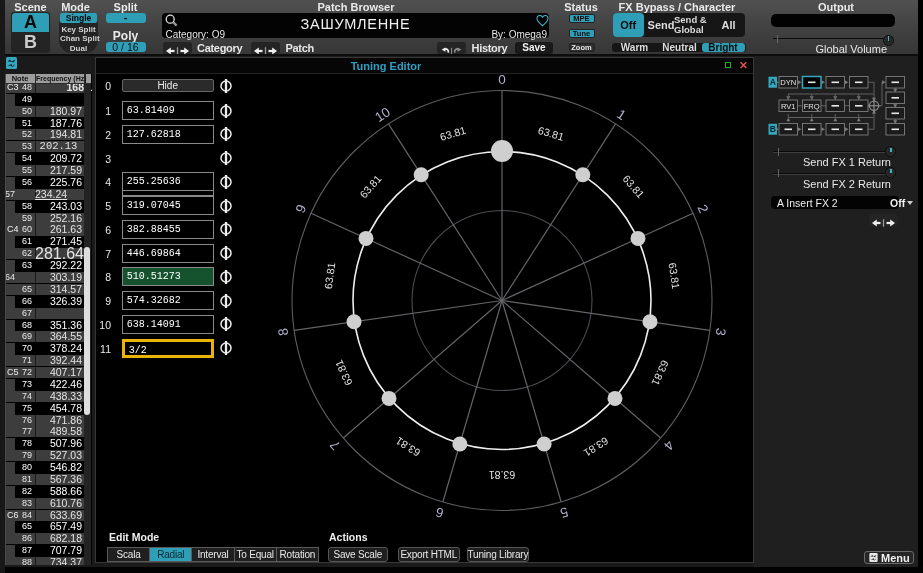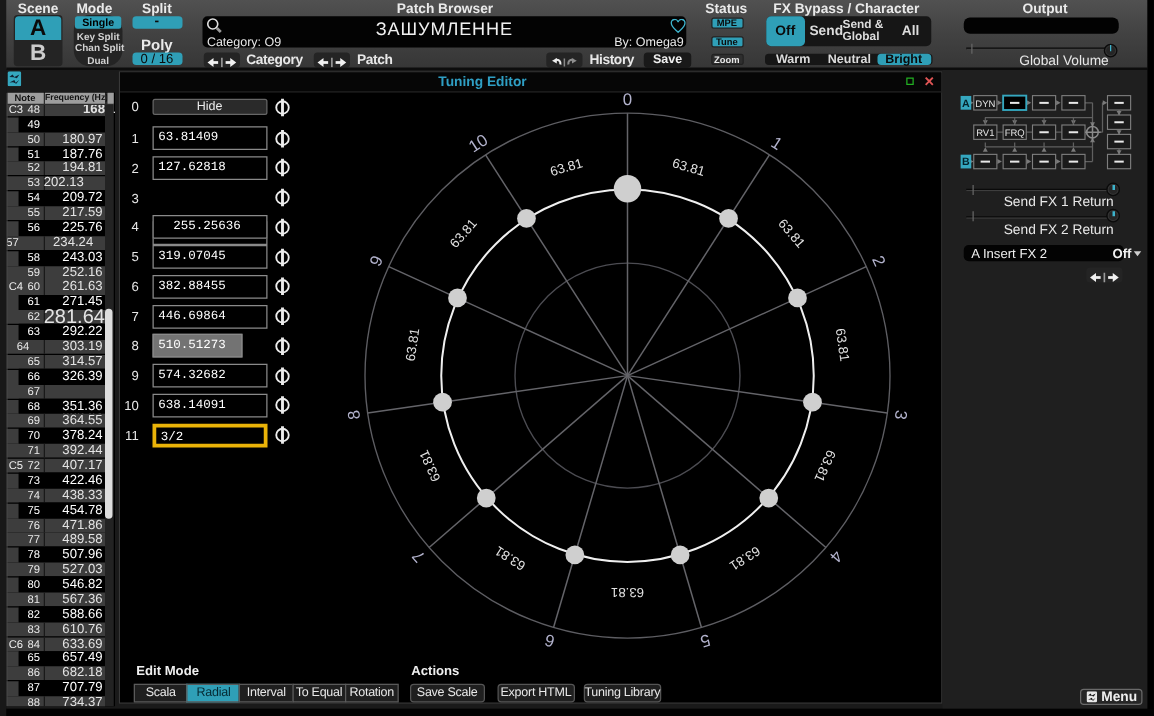--- a/index.html
+++ b/index.html
@@ -126,37 +126,37 @@
     <div class="abs" style="left:10px;top:42.84px;width:69px;height:12.58px;background:#000;"></div>
     <div class="abs" style="left:0;top:43.540000000000006px;width:27px;height:11.88px;color:#fff;font-size:9px;text-align:right;line-height:11.88px;">51</div>
     <div class="abs" style="left:30px;top:43.540000000000006px;width:47px;height:11.88px;color:#fff;font-size:10.5px;text-align:right;line-height:11.88px;">187.76</div>
     <div class="abs" style="left:0;top:55.42000000000001px;width:79px;height:11.08px;background:#3d3d3d;"></div>
     <div class="abs" style="left:29.5px;top:55.42000000000001px;width:1.5px;height:11.08px;background:#191919;"></div>
     <div class="abs" style="left:0;top:55.42000000000001px;width:27px;height:11.88px;color:#e8e8e8;font-size:9px;text-align:right;line-height:11.88px;">52</div>
     <div class="abs" style="left:30px;top:55.42000000000001px;width:47px;height:11.88px;color:#e4e4e4;font-size:10.5px;text-align:right;line-height:11.88px;">194.81</div>
     <div class="abs" style="left:0;top:67.30000000000001px;width:79px;height:11.08px;background:#3d3d3d;"></div>
     <div class="abs" style="left:29.5px;top:67.30000000000001px;width:1.5px;height:11.08px;background:#191919;"></div>
     <div class="abs" style="left:0;top:67.30000000000001px;width:27px;height:11.88px;color:#e8e8e8;font-size:9px;text-align:right;line-height:11.88px;">53</div>
-    <div class="abs" style="left:30px;top:67.30000000000001px;width:47px;height:11.88px;color:#e4e4e4;font-size:10.5px;text-align:left;line-height:11.88px;">202.13</div>
+    <div class="abs" style="left:30px;top:67.30000000000001px;width:47px;height:11.88px;color:#e4e4e4;font-size:10.5px;text-align:center;line-height:11.88px;font-family:Liberation Mono, monospace;">202.13</div>
     <div class="abs" style="left:0;top:79.18px;width:10px;height:11.88px;background:#3d3d3d;"></div>
     <div class="abs" style="left:10px;top:78.48px;width:69px;height:12.58px;background:#000;"></div>
     <div class="abs" style="left:0;top:79.18px;width:27px;height:11.88px;color:#fff;font-size:9px;text-align:right;line-height:11.88px;">54</div>
     <div class="abs" style="left:30px;top:79.18px;width:47px;height:11.88px;color:#fff;font-size:10.5px;text-align:right;line-height:11.88px;">209.72</div>
     <div class="abs" style="left:0;top:91.06000000000002px;width:79px;height:11.08px;background:#3d3d3d;"></div>
     <div class="abs" style="left:29.5px;top:91.06000000000002px;width:1.5px;height:11.08px;background:#191919;"></div>
     <div class="abs" style="left:0;top:91.06000000000002px;width:27px;height:11.88px;color:#e8e8e8;font-size:9px;text-align:right;line-height:11.88px;">55</div>
     <div class="abs" style="left:30px;top:91.06000000000002px;width:47px;height:11.88px;color:#e4e4e4;font-size:10.5px;text-align:right;line-height:11.88px;">217.59</div>
     <div class="abs" style="left:0;top:102.94000000000001px;width:10px;height:11.88px;background:#3d3d3d;"></div>
     <div class="abs" style="left:10px;top:102.24000000000001px;width:69px;height:12.58px;background:#000;"></div>
     <div class="abs" style="left:0;top:102.94000000000001px;width:27px;height:11.88px;color:#fff;font-size:9px;text-align:right;line-height:11.88px;">56</div>
     <div class="abs" style="left:30px;top:102.94000000000001px;width:47px;height:11.88px;color:#fff;font-size:10.5px;text-align:right;line-height:11.88px;">225.76</div>
     <div class="abs" style="left:0;top:114.82000000000001px;width:79px;height:11.08px;background:#3d3d3d;"></div>
     <div class="abs" style="left:29.5px;top:114.82000000000001px;width:1.5px;height:11.08px;background:#191919;"></div>
     <div class="abs" style="left:0;top:114.82000000000001px;width:27px;height:11.88px;color:#e8e8e8;font-size:9px;text-align:left;line-height:11.88px;">57</div>
-    <div class="abs" style="left:30px;top:114.82000000000001px;width:47px;height:11.88px;color:#e4e4e4;font-size:10.5px;text-align:center;line-height:11.88px;">234.24</div>
+    <div class="abs" style="left:30px;top:114.82000000000001px;width:47px;height:11.88px;color:#e4e4e4;font-size:10.5px;text-align:left;line-height:11.88px;text-decoration:underline;">234.24</div>
     <div class="abs" style="left:0;top:126.70000000000002px;width:10px;height:11.88px;background:#3d3d3d;"></div>
     <div class="abs" style="left:10px;top:126.00000000000001px;width:69px;height:12.58px;background:#000;"></div>
     <div class="abs" style="left:0;top:126.70000000000002px;width:27px;height:11.88px;color:#fff;font-size:9px;text-align:right;line-height:11.88px;">58</div>
     <div class="abs" style="left:30px;top:126.70000000000002px;width:47px;height:11.88px;color:#fff;font-size:10.5px;text-align:right;line-height:11.88px;">243.03</div>
     <div class="abs" style="left:0;top:138.58px;width:79px;height:11.08px;background:#3d3d3d;"></div>
     <div class="abs" style="left:29.5px;top:138.58px;width:1.5px;height:11.08px;background:#191919;"></div>
     <div class="abs" style="left:0;top:138.58px;width:27px;height:11.88px;color:#e8e8e8;font-size:9px;text-align:right;line-height:11.88px;">59</div>
     <div class="abs" style="left:30px;top:138.58px;width:47px;height:11.88px;color:#e4e4e4;font-size:10.5px;text-align:right;line-height:11.88px;">252.16</div>
     <div class="abs" style="left:0;top:150.46px;width:79px;height:11.08px;background:#3d3d3d;"></div>
     <div class="abs" style="left:29.5px;top:150.46px;width:1.5px;height:11.08px;background:#191919;"></div>
@@ -170,21 +170,21 @@
     <div class="abs" style="left:0;top:174.22000000000003px;width:79px;height:11.08px;background:#3d3d3d;"></div>
     <div class="abs" style="left:29.5px;top:174.22000000000003px;width:1.5px;height:11.08px;background:#191919;"></div>
     <div class="abs" style="left:0;top:174.22000000000003px;width:27px;height:11.88px;color:#e8e8e8;font-size:9px;text-align:right;line-height:11.88px;">62</div>
     <div class="abs" style="left:30px;top:174.22000000000003px;width:47px;height:11.88px;color:#e4e4e4;font-size:16px;text-align:right;line-height:11.88px;">281.64</div>
     <div class="abs" style="left:0;top:186.10000000000002px;width:10px;height:11.88px;background:#3d3d3d;"></div>
     <div class="abs" style="left:10px;top:185.40000000000003px;width:69px;height:12.58px;background:#000;"></div>
     <div class="abs" style="left:0;top:186.10000000000002px;width:27px;height:11.88px;color:#fff;font-size:9px;text-align:right;line-height:11.88px;">63</div>
     <div class="abs" style="left:30px;top:186.10000000000002px;width:47px;height:11.88px;color:#fff;font-size:10.5px;text-align:right;line-height:11.88px;">292.22</div>
     <div class="abs" style="left:0;top:197.98000000000002px;width:79px;height:11.08px;background:#3d3d3d;"></div>
     <div class="abs" style="left:29.5px;top:197.98000000000002px;width:1.5px;height:11.08px;background:#191919;"></div>
-    <div class="abs" style="left:0;top:197.98000000000002px;width:27px;height:11.88px;color:#e8e8e8;font-size:9px;text-align:center;line-height:11.88px;">64</div>
+    <div class="abs" style="left:0;top:197.98000000000002px;width:27px;height:11.88px;color:#e8e8e8;font-size:9px;text-align:left;line-height:11.88px;">64</div>
     <div class="abs" style="left:30px;top:197.98000000000002px;width:47px;height:11.88px;color:#e4e4e4;font-size:10.5px;text-align:right;line-height:11.88px;">303.19</div>
     <div class="abs" style="left:0;top:209.86px;width:79px;height:11.08px;background:#3d3d3d;"></div>
     <div class="abs" style="left:29.5px;top:209.86px;width:1.5px;height:11.08px;background:#191919;"></div>
     <div class="abs" style="left:0;top:209.86px;width:27px;height:11.88px;color:#e8e8e8;font-size:9px;text-align:right;line-height:11.88px;">65</div>
     <div class="abs" style="left:30px;top:209.86px;width:47px;height:11.88px;color:#e4e4e4;font-size:10.5px;text-align:right;line-height:11.88px;">314.57</div>
     <div class="abs" style="left:0;top:221.74px;width:10px;height:11.88px;background:#3d3d3d;"></div>
     <div class="abs" style="left:10px;top:221.04000000000002px;width:69px;height:12.58px;background:#000;"></div>
     <div class="abs" style="left:0;top:221.74px;width:27px;height:11.88px;color:#fff;font-size:9px;text-align:right;line-height:11.88px;">66</div>
     <div class="abs" style="left:30px;top:221.74px;width:47px;height:11.88px;color:#fff;font-size:10.5px;text-align:right;line-height:11.88px;">326.39</div>
     <div class="abs" style="left:0;top:233.62000000000003px;width:79px;height:11.08px;background:#3d3d3d;"></div>
@@ -384,21 +384,21 @@
      <circle cx="7" cy="8" r="5" fill="none" stroke="#ececec" stroke-width="1.5"></circle>
      <line x1="7" y1="1" x2="7" y2="15" stroke="#ececec" stroke-width="2.3"></line>
     </svg>
     <div class="abs" style="left:0;top:95.2px;width:15px;text-align:right;color:#e8e8e8;font-size:10.5px;">3</div>
     <div class="abs" style="left:25.7px;top:91.2px;width:92px;height:19px;background:#000;border:1px solid #8a8a8a;color:#fff;font-family:'Liberation Mono',monospace;font-size:10px;line-height:17px;padding-left:4px;margin-top:28px;">191.44227</div>
     <svg class="abs" style="left:123px;top:92.7px;" width="14" height="16" viewBox="0 0 14 16">
      <circle cx="7" cy="8" r="5" fill="none" stroke="#ececec" stroke-width="1.5"></circle>
      <line x1="7" y1="1" x2="7" y2="15" stroke="#ececec" stroke-width="2.3"></line>
     </svg>
     <div class="abs" style="left:0;top:118.95px;width:15px;text-align:right;color:#e8e8e8;font-size:10.5px;">4</div>
-    <div class="abs" style="left:25.7px;top:114.95px;width:92px;height:19px;background:#000;border:1px solid #8a8a8a;color:#fff;font-family:'Liberation Mono',monospace;font-size:10px;line-height:17px;padding-left:16px;">255.25636</div>
+    <div class="abs" style="left:25.7px;top:114.95px;width:92px;height:19px;background:#000;border:1px solid #8a8a8a;color:#fff;font-family:'Liberation Mono',monospace;font-size:10px;line-height:17px;padding-left:4px;">255.25636</div>
     <svg class="abs" style="left:123px;top:116.45px;" width="14" height="16" viewBox="0 0 14 16">
      <circle cx="7" cy="8" r="5" fill="none" stroke="#ececec" stroke-width="1.5"></circle>
      <line x1="7" y1="1" x2="7" y2="15" stroke="#ececec" stroke-width="2.3"></line>
     </svg>
     <div class="abs" style="left:0;top:142.7px;width:15px;text-align:right;color:#e8e8e8;font-size:10.5px;">5</div>
     <div class="abs" style="left:25.7px;top:138.7px;width:92px;height:19px;background:#000;border:1px solid #8a8a8a;color:#fff;font-family:'Liberation Mono',monospace;font-size:10px;line-height:17px;padding-left:4px;">319.07045</div>
     <svg class="abs" style="left:123px;top:140.2px;" width="14" height="16" viewBox="0 0 14 16">
      <circle cx="7" cy="8" r="5" fill="none" stroke="#ececec" stroke-width="1.5"></circle>
      <line x1="7" y1="1" x2="7" y2="15" stroke="#ececec" stroke-width="2.3"></line>
     </svg>
@@ -408,21 +408,21 @@
      <circle cx="7" cy="8" r="5" fill="none" stroke="#ececec" stroke-width="1.5"></circle>
      <line x1="7" y1="1" x2="7" y2="15" stroke="#ececec" stroke-width="2.3"></line>
     </svg>
     <div class="abs" style="left:0;top:190.2px;width:15px;text-align:right;color:#e8e8e8;font-size:10.5px;">7</div>
     <div class="abs" style="left:25.7px;top:186.2px;width:92px;height:19px;background:#000;border:1px solid #8a8a8a;color:#fff;font-family:'Liberation Mono',monospace;font-size:10px;line-height:17px;padding-left:4px;">446.69864</div>
     <svg class="abs" style="left:123px;top:187.7px;" width="14" height="16" viewBox="0 0 14 16">
      <circle cx="7" cy="8" r="5" fill="none" stroke="#ececec" stroke-width="1.5"></circle>
      <line x1="7" y1="1" x2="7" y2="15" stroke="#ececec" stroke-width="2.3"></line>
     </svg>
     <div class="abs" style="left:0;top:213.95px;width:15px;text-align:right;color:#e8e8e8;font-size:10.5px;">8</div>
-    <div class="abs" style="left:25.7px;top:209.95px;width:72px;height:19px;background:#737373;border:1px solid #8a8a8a;color:#fff;font-family:'Liberation Mono',monospace;font-size:10px;line-height:17px;padding-left:4px;">510.51273</div>
+    <div class="abs" style="left:25.7px;top:209.95px;width:92px;height:19px;background:#14532d;border:1px solid #8a8a8a;color:#fff;font-family:'Liberation Mono',monospace;font-size:10px;line-height:17px;padding-left:4px;">510.51273</div>
     <svg class="abs" style="left:123px;top:211.45px;" width="14" height="16" viewBox="0 0 14 16">
      <circle cx="7" cy="8" r="5" fill="none" stroke="#ececec" stroke-width="1.5"></circle>
      <line x1="7" y1="1" x2="7" y2="15" stroke="#ececec" stroke-width="2.3"></line>
     </svg>
     <div class="abs" style="left:0;top:237.7px;width:15px;text-align:right;color:#e8e8e8;font-size:10.5px;">9</div>
     <div class="abs" style="left:25.7px;top:233.7px;width:92px;height:19px;background:#000;border:1px solid #8a8a8a;color:#fff;font-family:'Liberation Mono',monospace;font-size:10px;line-height:17px;padding-left:4px;">574.32682</div>
     <svg class="abs" style="left:123px;top:235.2px;" width="14" height="16" viewBox="0 0 14 16">
      <circle cx="7" cy="8" r="5" fill="none" stroke="#ececec" stroke-width="1.5"></circle>
      <line x1="7" y1="1" x2="7" y2="15" stroke="#ececec" stroke-width="2.3"></line>
     </svg>

